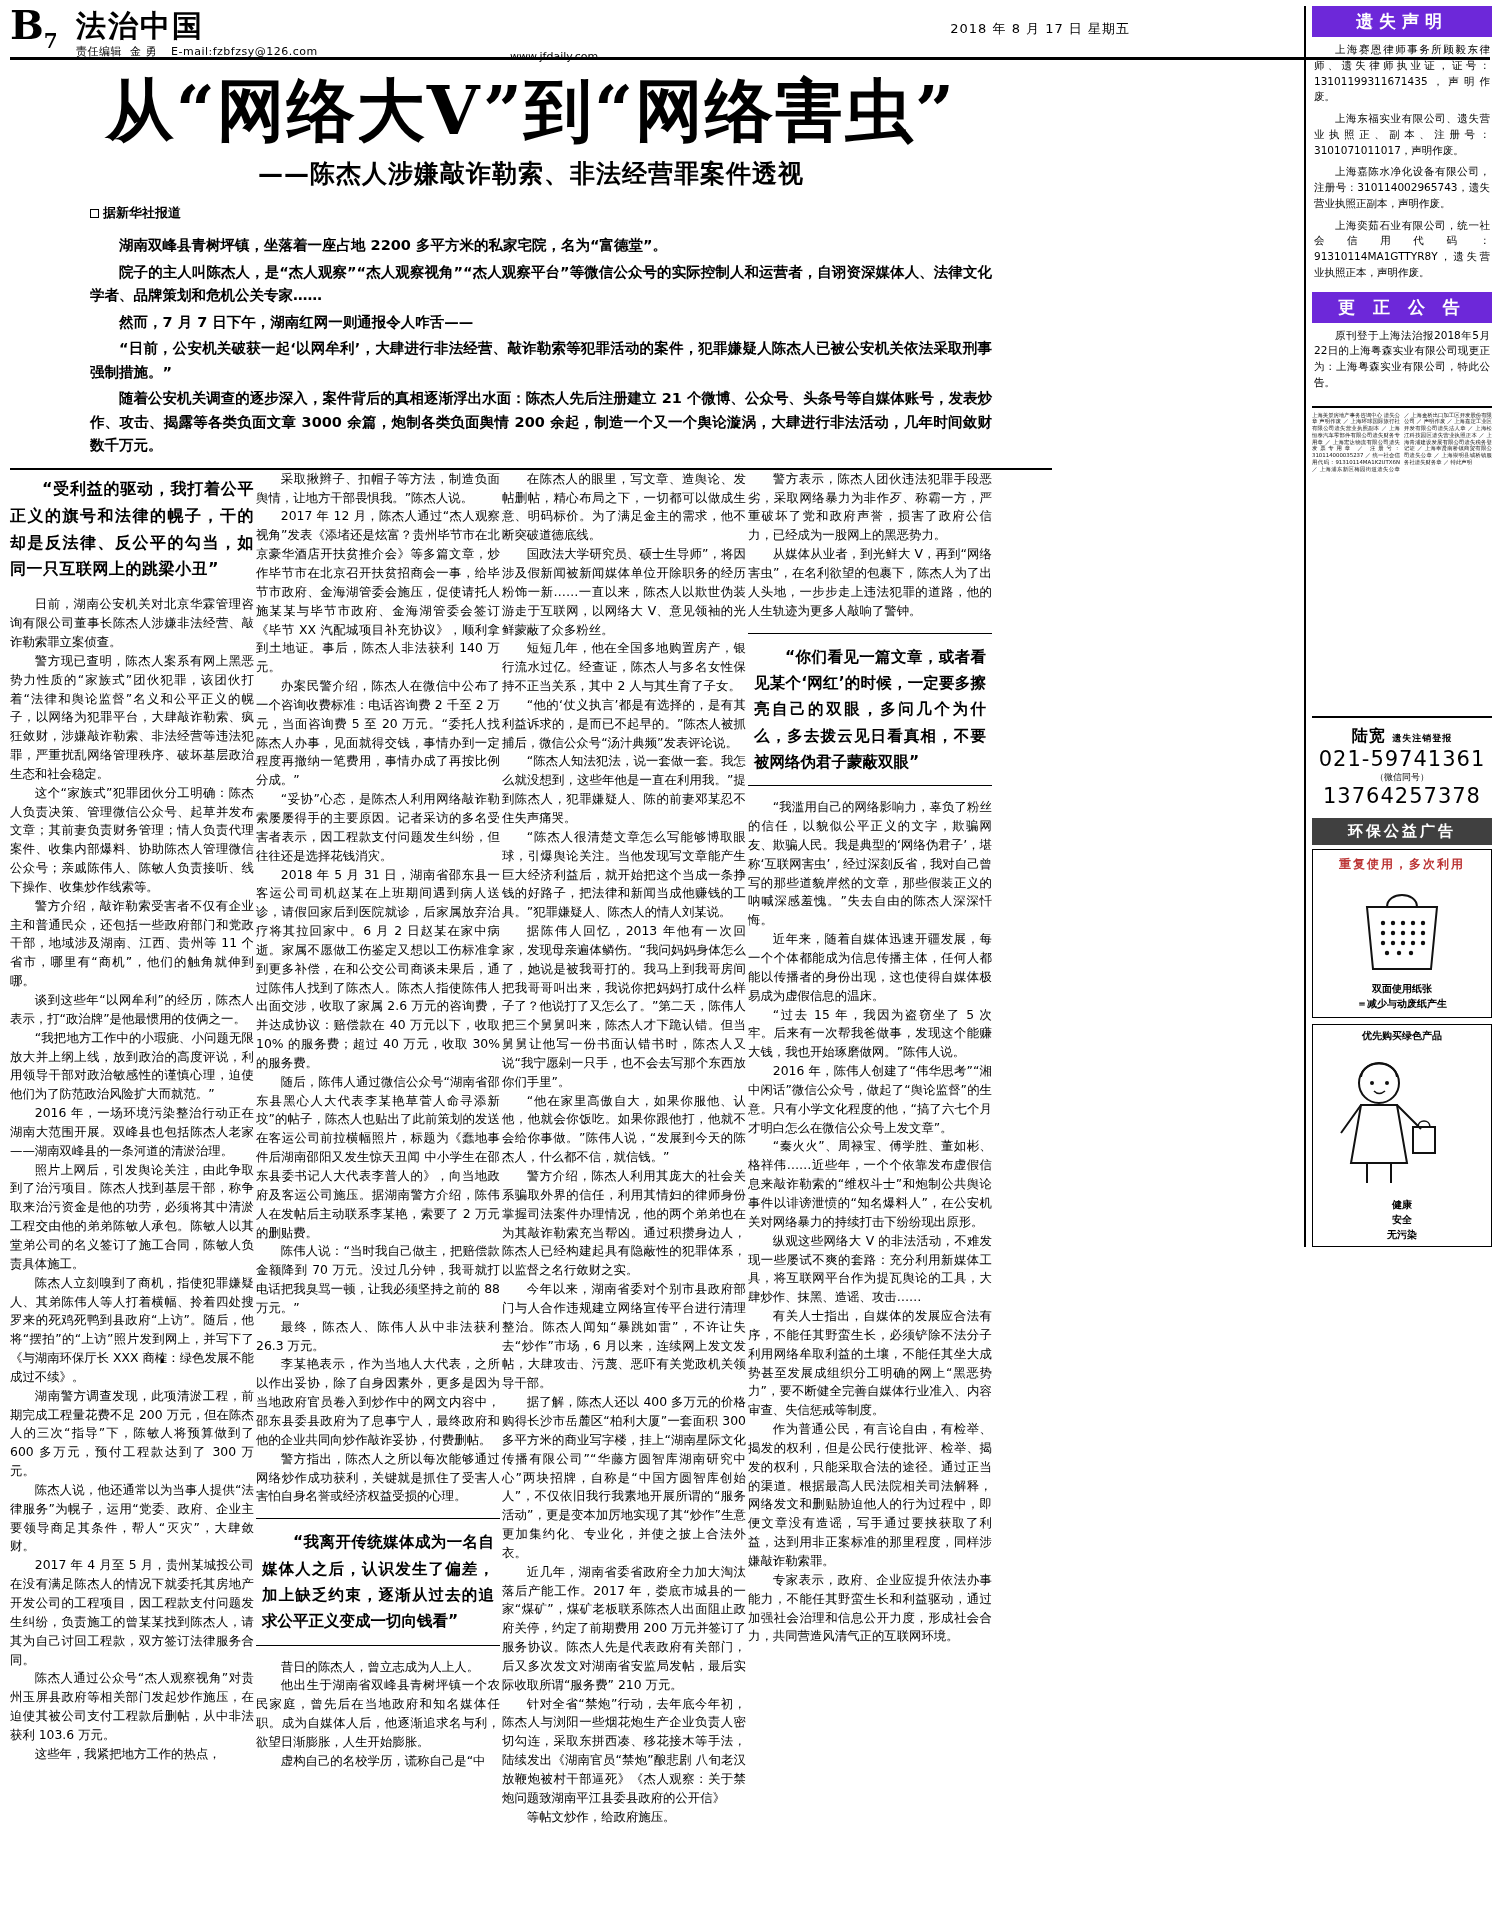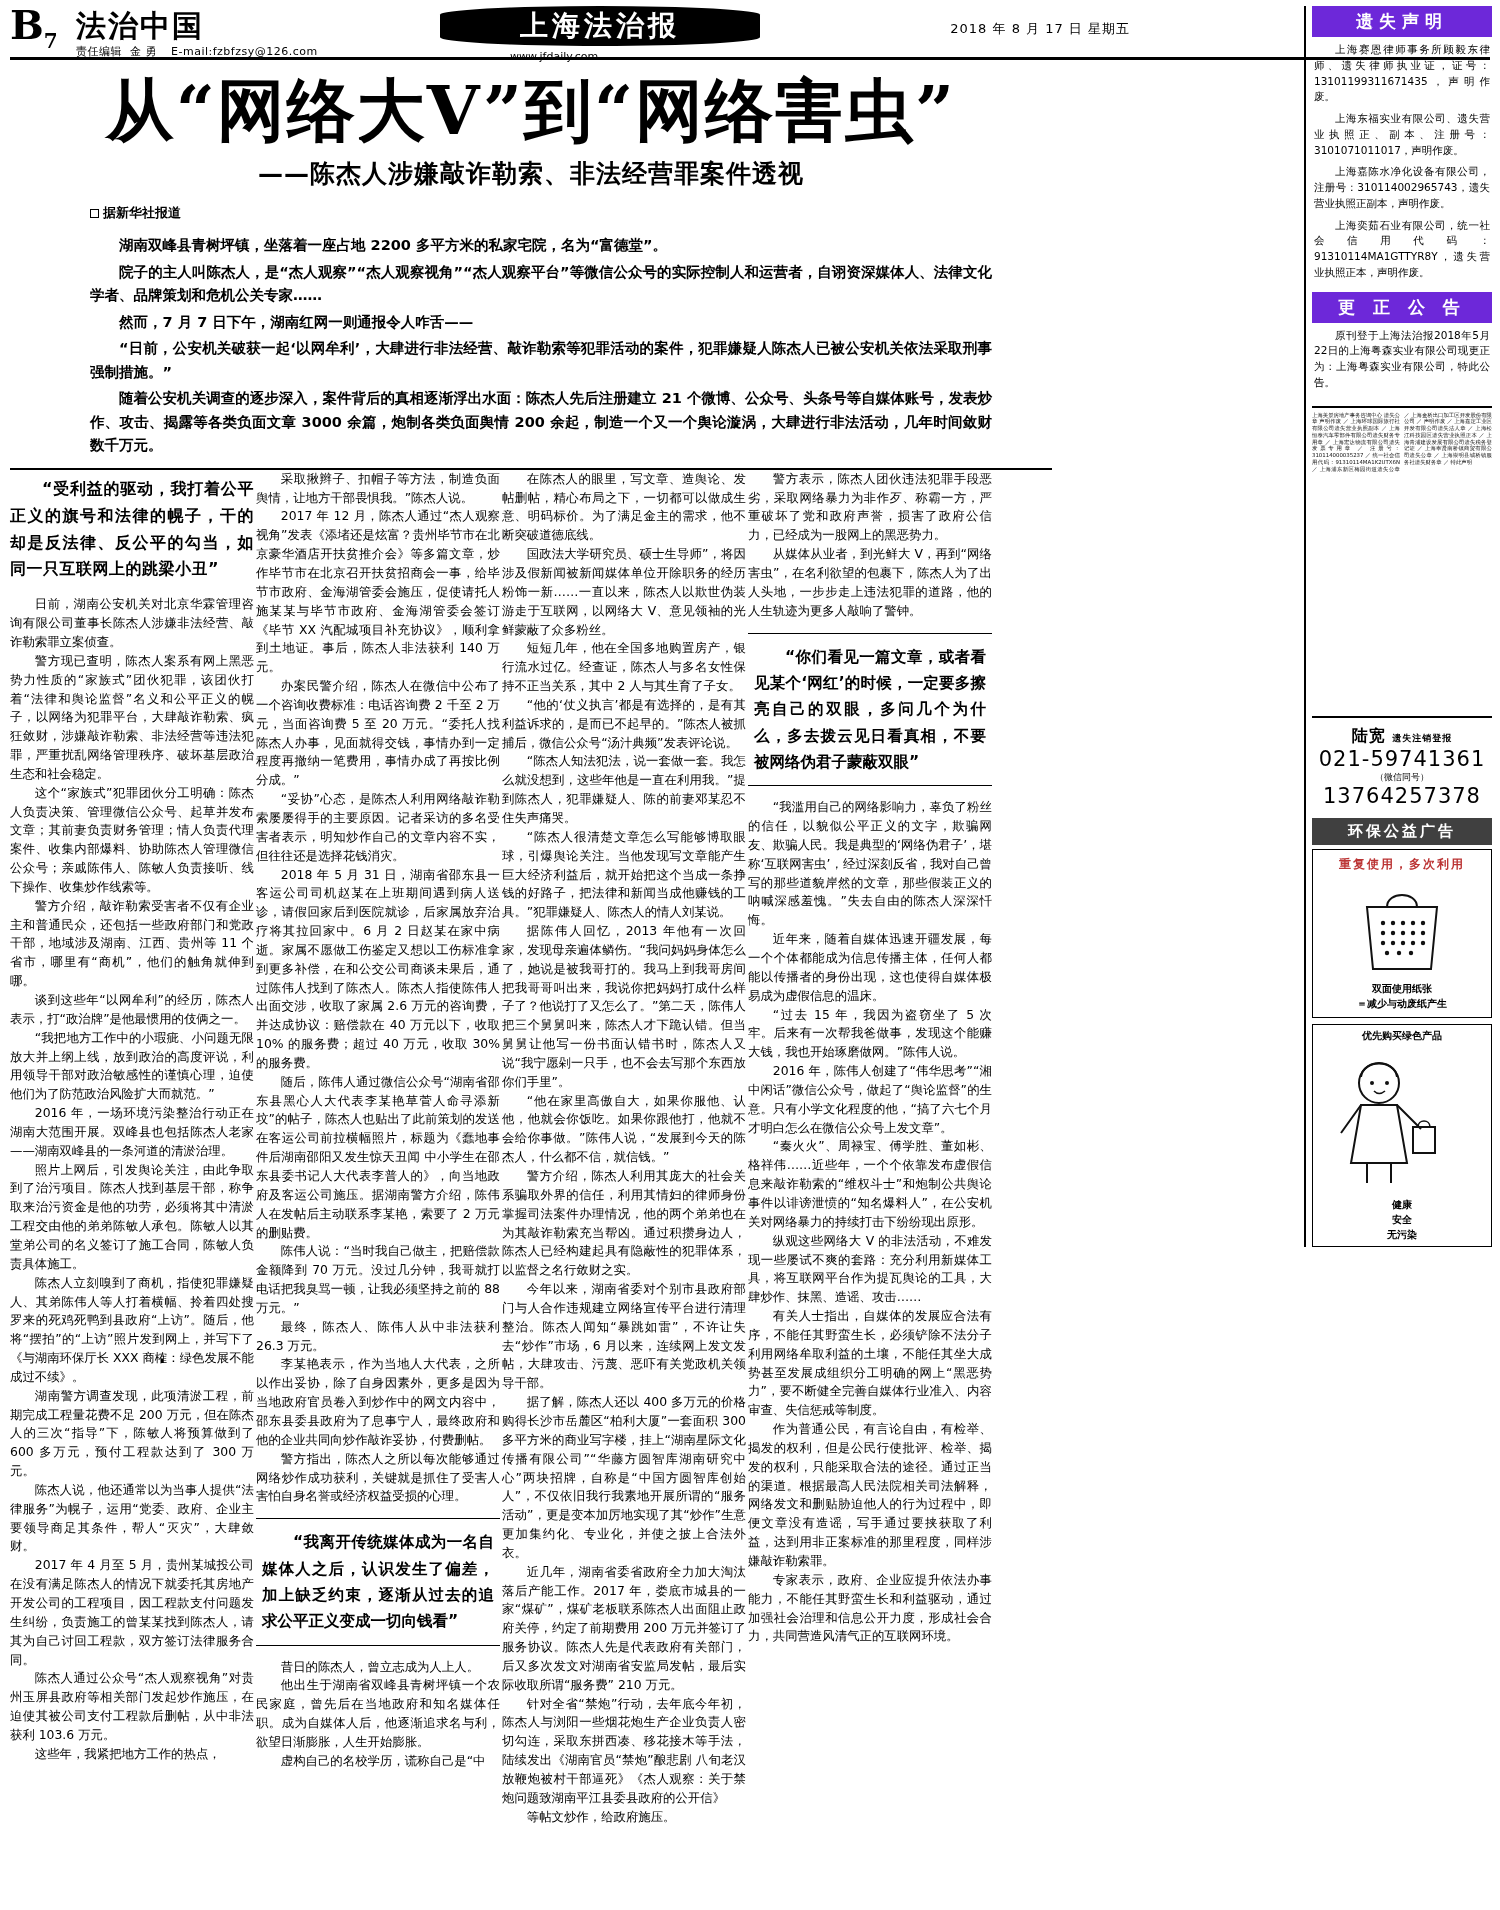--- a/index.html
+++ b/index.html
@@ -124,23 +124,20 @@
     <div class="folio">
       <div class="folio-text">
         <span>B</span><sub>7</sub>
       </div>
     </div>
     <div class="section-name">法治中国</div>
     <div class="editor-line">
       <span class="lbl">责任编辑</span>
       <span>金 勇</span>
       <span class="eml">E-mail:fzbfzsy@126.com</span>
-    </div>
-    <div class="paper-logo">
-      <span>上海法治报</span>
     </div>
     <div class="paper-url">www.jfdaily.com</div>
     <div class="pub-date">2018 年 8 月 17 日  星期五</div>
   </div>
 
   <div class="content-wrap">
 
     <div class="headline">从“网络大V”到“网络害虫”</div>
     <div class="subhead">——陈杰人涉嫌敲诈勒索、非法经营罪案件透视</div>
 
@@ -175,21 +172,21 @@
         <p>陈杰人说，他还通常以为当事人提供“法律服务”为幌子，运用“党委、政府、企业主要领导商足其条件，帮人“灭灾”，大肆敛财。</p>
         <p>2017 年 4 月至 5 月，贵州某城投公司在没有满足陈杰人的情况下就委托其房地产开发公司的工程项目，因工程款支付问题发生纠纷，负责施工的曾某某找到陈杰人，请其为自己讨回工程款，双方签订法律服务合同。</p>
         <p>陈杰人通过公众号“杰人观察视角”对贵州玉屏县政府等相关部门发起炒作施压，在迫使其被公司支付工程款后删帖，从中非法获利 103.6 万元。</p>
         <p>这些年，我紧把地方工作的热点，</p>
       </div>
 
       <div class="col">
         <p>采取揪辫子、扣帽子等方法，制造负面舆情，让地方干部畏惧我。”陈杰人说。</p>
         <p>2017 年 12 月，陈杰人通过“杰人观察视角”发表《添堵还是炫富？贵州毕节市在北京豪华酒店开扶贫推介会》等多篇文章，炒作毕节市在北京召开扶贫招商会一事，给毕节市政府、金海湖管委会施压，促使请托人施某某与毕节市政府、金海湖管委会签订《毕节 XX 汽配城项目补充协议》，顺利拿到土地证。事后，陈杰人非法获利 140 万元。</p>
         <p>办案民警介绍，陈杰人在微信中公布了一个咨询收费标准：电话咨询费 2 千至 2 万元，当面咨询费 5 至 20 万元。“委托人找陈杰人办事，见面就得交钱，事情办到一定程度再撤纳一笔费用，事情办成了再按比例分成。”</p>
-        <p>“妥协”心态，是陈杰人利用网络敲诈勒索屡屡得手的主要原因。记者采访的多名受害者表示，明知炒作自己的文章内容不实，但往往还是选择花钱消灾。</p>
+        <p>“妥协”心态，是陈杰人利用网络敲诈勒索屡屡得手的主要原因。记者采访的多名受害者表示，因工程款支付问题发生纠纷，但往往还是选择花钱消灾。</p>
         <p>2018 年 5 月 31 日，湖南省邵东县一客运公司司机赵某在上班期间遇到病人送诊，请假回家后到医院就诊，后家属放弃治疗将其拉回家中。6 月 2 日赵某在家中病逝。家属不愿做工伤鉴定又想以工伤标准拿到更多补偿，在和公交公司商谈未果后，通过陈伟人找到了陈杰人。陈杰人指使陈伟人出面交涉，收取了家属 2.6 万元的咨询费，并达成协议：赔偿款在 40 万元以下，收取 10% 的服务费；超过 40 万元，收取 30% 的服务费。</p>
         <p>随后，陈伟人通过微信公众号“湖南省邵东县黑心人大代表李某艳草菅人命寻添新坟”的帖子，陈杰人也贴出了此前策划的发送在客运公司前拉横幅照片，标题为《蠢地事件后湖南邵阳又发生惊天丑闻  中小学生在邵东县委书记人大代表李普人的》，向当地政府及客运公司施压。据湖南警方介绍，陈伟人在发帖后主动联系李某艳，索要了 2 万元的删贴费。</p>
         <p>陈伟人说：“当时我自己做主，把赔偿款金额降到 70 万元。没过几分钟，我哥就打电话把我臭骂一顿，让我必须坚持之前的 88 万元。”</p>
         <p>最终，陈杰人、陈伟人从中非法获利 26.3 万元。</p>
         <p>李某艳表示，作为当地人大代表，之所以作出妥协，除了自身因素外，更多是因为当地政府官员卷入到炒作中的网文内容中，邵东县委县政府为了息事宁人，最终政府和他的企业共同向炒作敲诈妥协，付费删帖。</p>
         <p>警方指出，陈杰人之所以每次能够通过网络炒作成功获利，关键就是抓住了受害人害怕自身名誉或经济权益受损的心理。</p>
         <div class="pull-quote-box">“我离开传统媒体成为一名自媒体人之后，认识发生了偏差，加上缺乏约束，逐渐从过去的追求公平正义变成一切向钱看”</div>
         <p>昔日的陈杰人，曾立志成为人上人。</p>
         <p>他出生于湖南省双峰县青树坪镇一个农民家庭，曾先后在当地政府和知名媒体任职。成为自媒体人后，他逐渐追求名与利，欲望日渐膨胀，人生开始膨胀。</p>
         <p>虚构自己的名校学历，谎称自己是“中</p>

